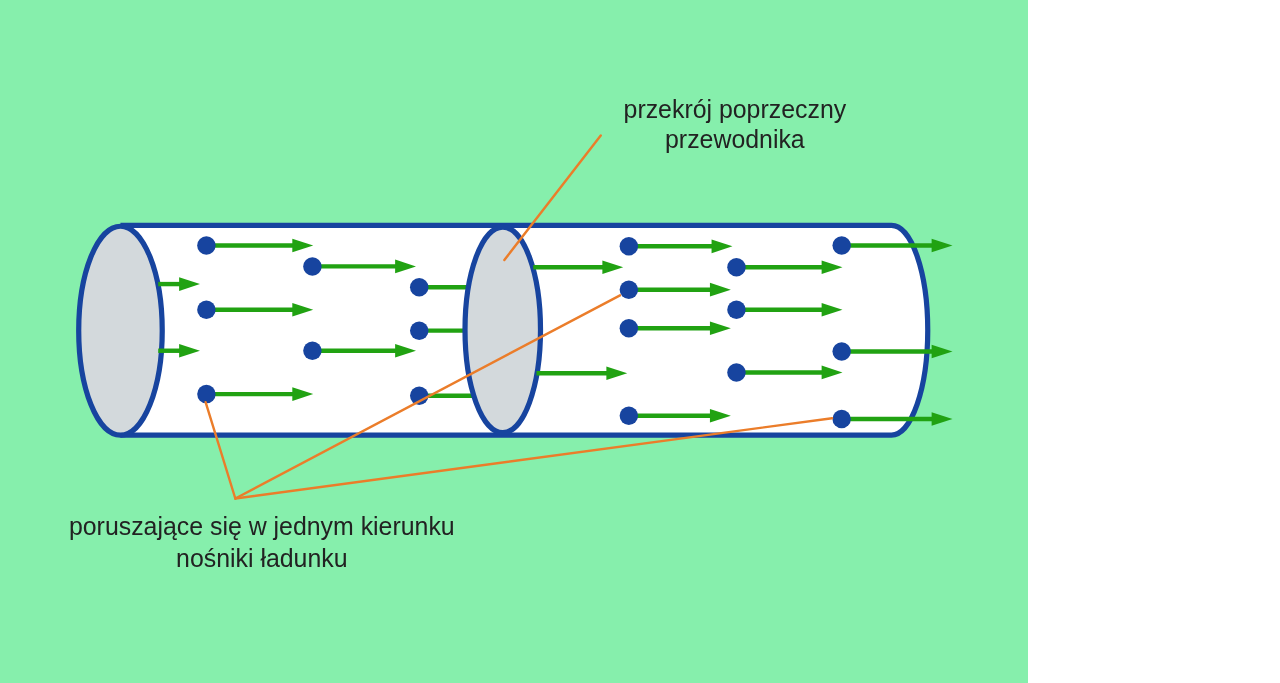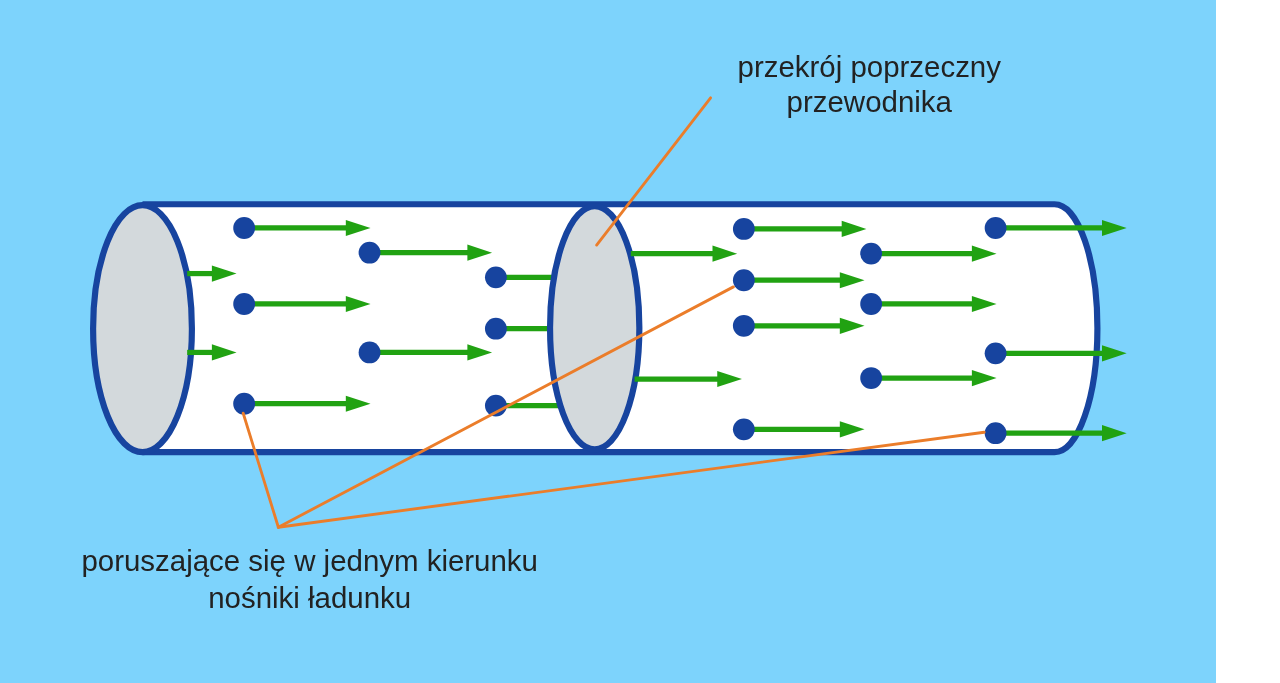--- a/index.html
+++ b/index.html
@@ -1,20 +1,20 @@
 <!DOCTYPE html>
 <html><head>
 <meta charset="utf-8">
 <style>
   html, body { margin: 0; padding: 0; background: #ffffff; }
   .stage {
     position: relative;
-    width: 1216px;
+    width: 1028px;
     height: 683px;
-    background: #7dd3fc;
+    background: #86efac;
     overflow: hidden;
   }
   svg { display: block; width: 100%; height: 100%; }
   .dlabel {
     font-family: "Liberation Sans", sans-serif;
     font-size: 31px;
     text-anchor: middle;
   }
 </style>
 </head>

